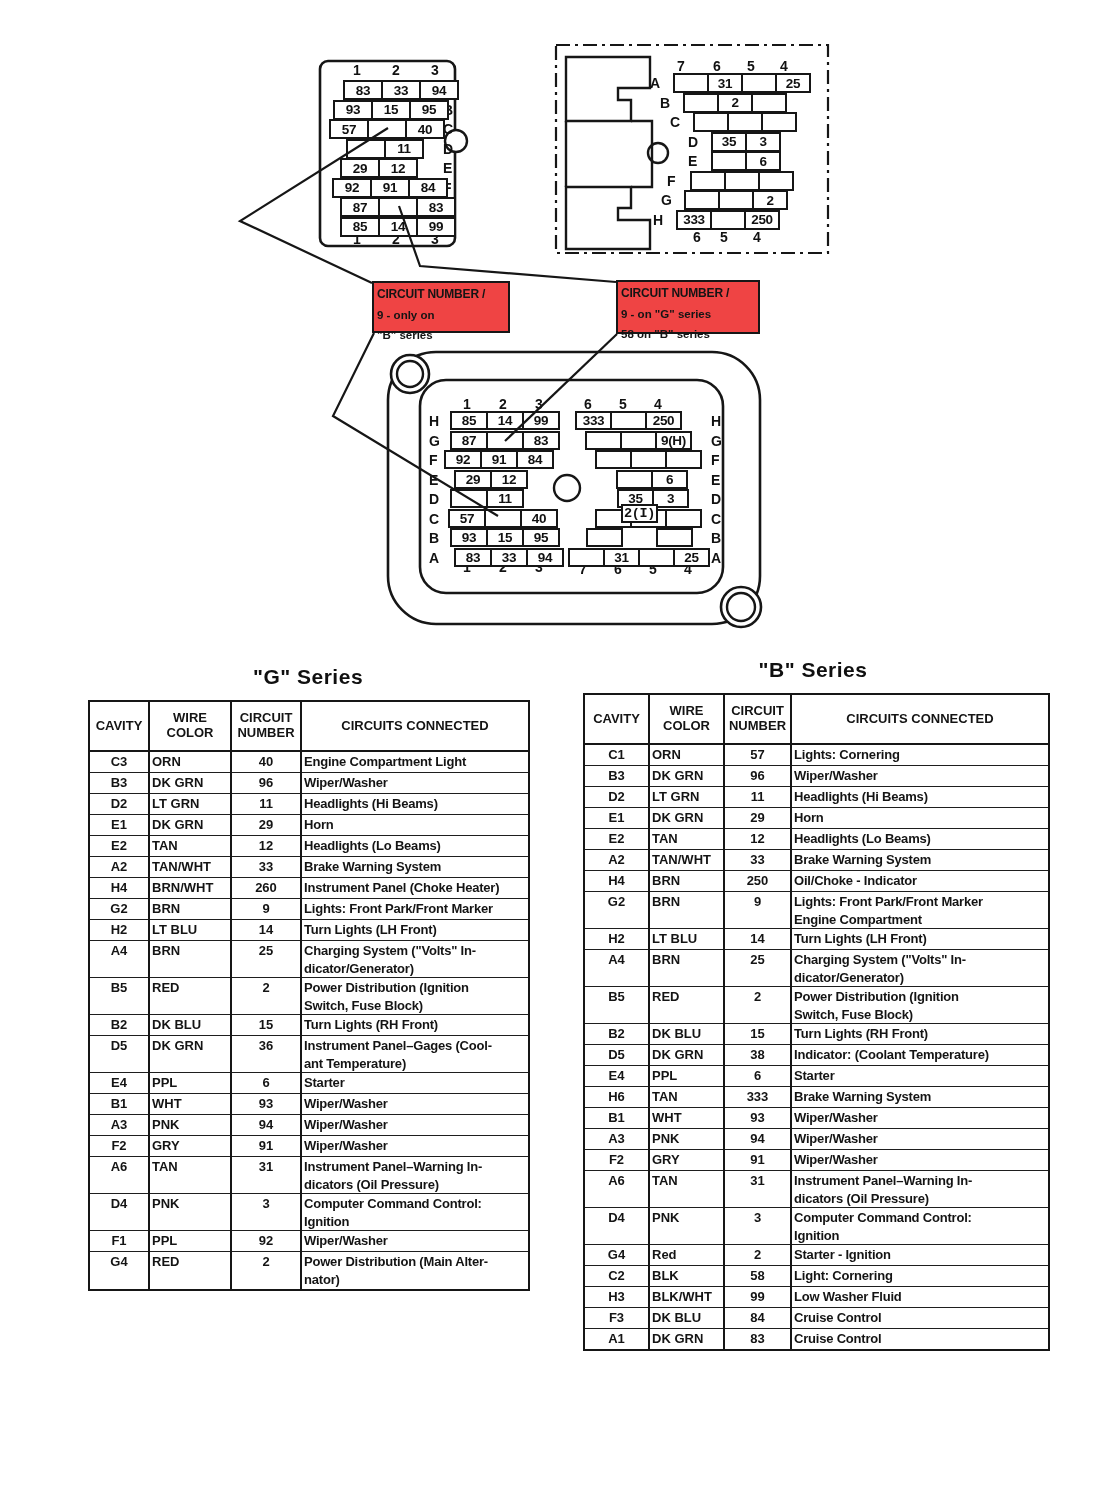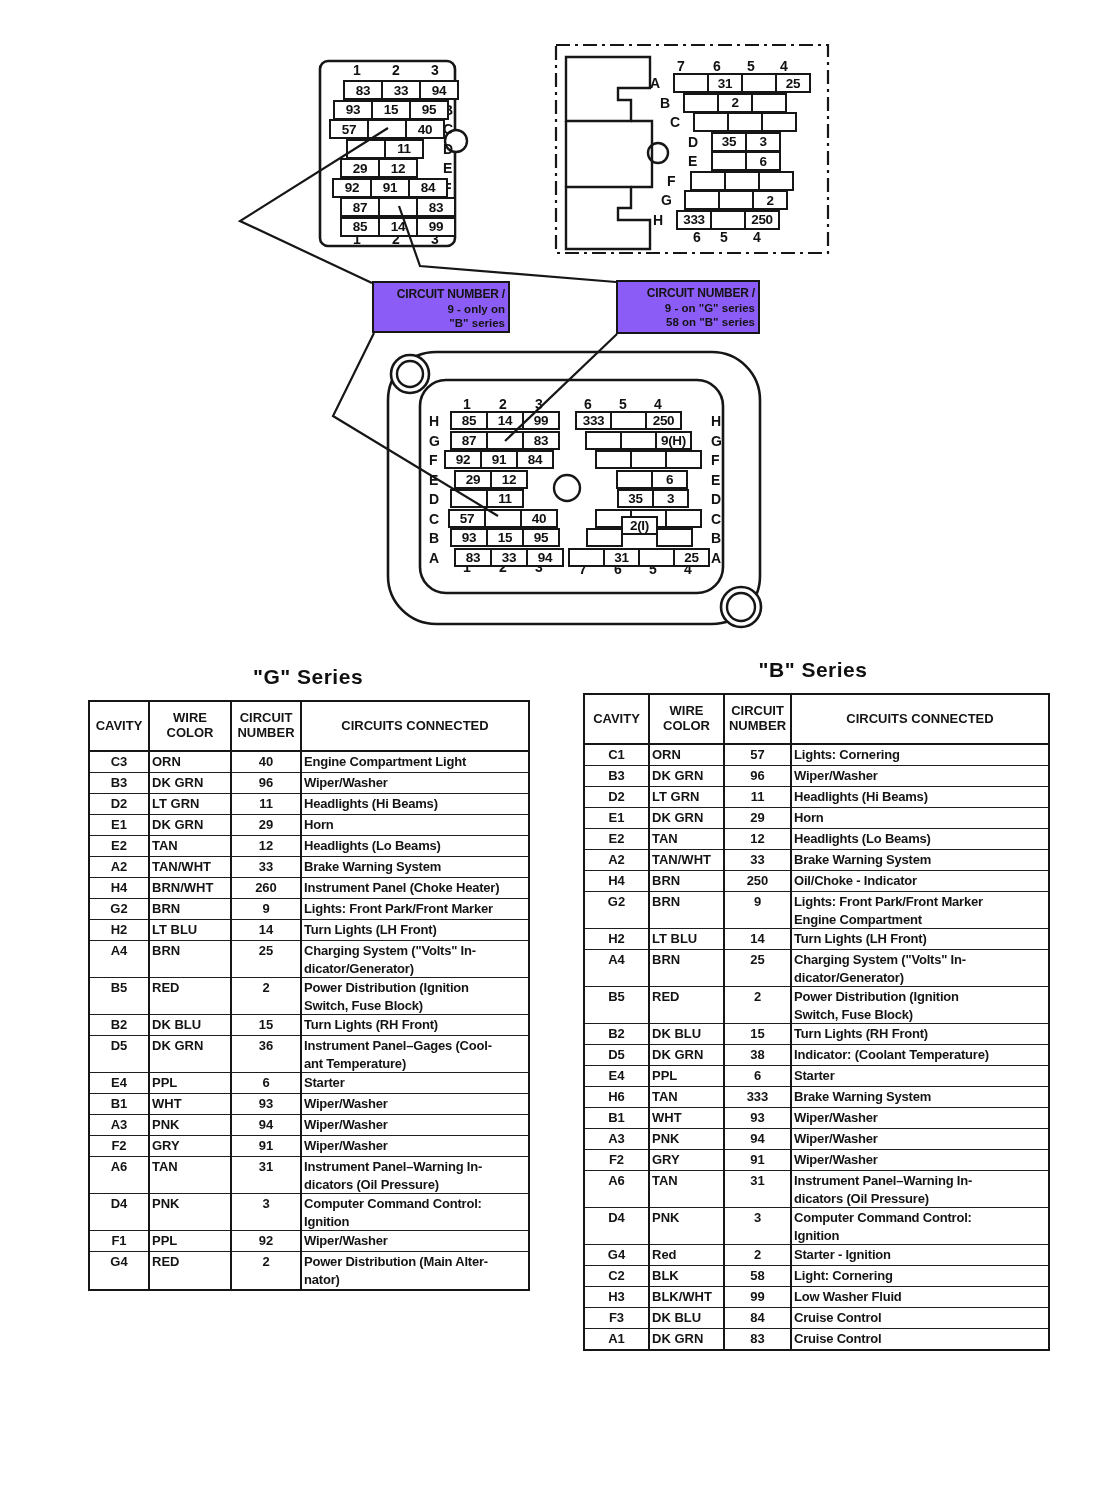--- a/index.html
+++ b/index.html
@@ -5,24 +5,24 @@
   html,body{margin:0;padding:0;background:#e8e8e8;}
   #page{position:relative;width:1104px;height:1504px;background:#ffffff;overflow:hidden;
         font-family:"Liberation Sans",sans-serif;color:#141414;}
   
   .fcell{position:absolute;box-sizing:border-box;border:2.4px solid #161616;background:#fff;
          display:flex;align-items:center;justify-content:center;
          font:700 13.5px "Liberation Sans",sans-serif;color:#111;letter-spacing:-0.3px;}
   .flabel{position:absolute;transform:translateX(-50%);font:700 14px "Liberation Sans",sans-serif;color:#111;}
   .fletter{position:absolute;font:700 14px "Liberation Sans",sans-serif;color:#111;}
   
-  .callout{position:absolute;box-sizing:border-box;border:2.6px solid #161616;background:#8b5cf6;
-           text-align:right;padding:4px 3px 2px 3px;}
+  .callout{position:absolute;box-sizing:border-box;border:2.6px solid #161616;background:#ef4444;
+           text-align:left;padding:4px 3px 2px 3px;}
   .callout .c1{font:700 12px "Liberation Sans",sans-serif;letter-spacing:-0.2px;}
-  .callout .c2,.callout .c3{font:700 11.5px "Liberation Sans",sans-serif;margin-top:2px;}
+  .callout .c2,.callout .c3{font:700 11.5px "Liberation Sans",sans-serif;margin-top:8px;}
   
   .series-title{position:absolute;font:700 21px "Liberation Sans",sans-serif;color:#101010;
                 transform:translateX(-50%);letter-spacing:0.5px;}
   
   table.wiring{position:absolute;border-collapse:collapse;background:#fff;
                font:700 13px "Liberation Sans",sans-serif;color:#141414;}
   table.wiring th{border:2.4px solid #161616;text-align:center;vertical-align:middle;
                   font:700 13px "Liberation Sans",sans-serif;white-space:pre-line;line-height:1.15;height:44px;padding:2px;}
   table.wiring td{border-left:2.4px solid #161616;border-right:2.4px solid #161616;
                   border-top:1.7px solid #1e1e1e;border-bottom:1.7px solid #1e1e1e;
@@ -203,21 +203,21 @@
       <div class="fcell" style="left: 651px; top: 469.5px; width: 37px; height: 19px;">6</div>
       <div class="fletter" style="top: 491px; left: 711px;">D</div>
       <div class="fcell" style="left: 617px; top: 489px; width: 37px; height: 19px;">35</div>
       <div class="fcell" style="left: 652px; top: 489px; width: 37px; height: 19px;">3</div>
       <div class="fletter" style="top: 510.5px; left: 711px;">C</div>
       <div class="fcell" style="left: 595px; top: 508.5px; width: 37px; height: 19px;"></div>
       <div class="fcell" style="left: 630px; top: 508.5px; width: 37px; height: 19px;"></div>
       <div class="fcell" style="left: 665px; top: 508.5px; width: 37px; height: 19px;"></div>
       <div class="fletter" style="top: 530px; left: 711px;">B</div>
       <div class="fcell" style="left: 586px; top: 528px; width: 37px; height: 19px;"></div>
-      <div class="fcell" style="left: 621px; top: 516px; width: 37px; height: 19px;">2(I)</div>
+      <div class="fcell" style="left: 621px; top: 504px; width: 37px; height: 19px; font-family: Liberation Mono, monospace;">2(I)</div>
       <div class="fcell" style="left: 656px; top: 528px; width: 37px; height: 19px;"></div>
       <div class="fletter" style="top: 549.5px; left: 711px;">A</div>
       <div class="fcell" style="left: 568px; top: 547.5px; width: 37px; height: 19px;"></div>
       <div class="fcell" style="left: 603px; top: 547.5px; width: 37px; height: 19px;">31</div>
       <div class="fcell" style="left: 638px; top: 547.5px; width: 37px; height: 19px;"></div>
       <div class="fcell" style="left: 673px; top: 547.5px; width: 37px; height: 19px;">25</div>
     </div>
 
   <div class="callout" style="left:372px;top:281px;width:138px;height:52px;">
     <div class="c1">CIRCUIT NUMBER /</div>

